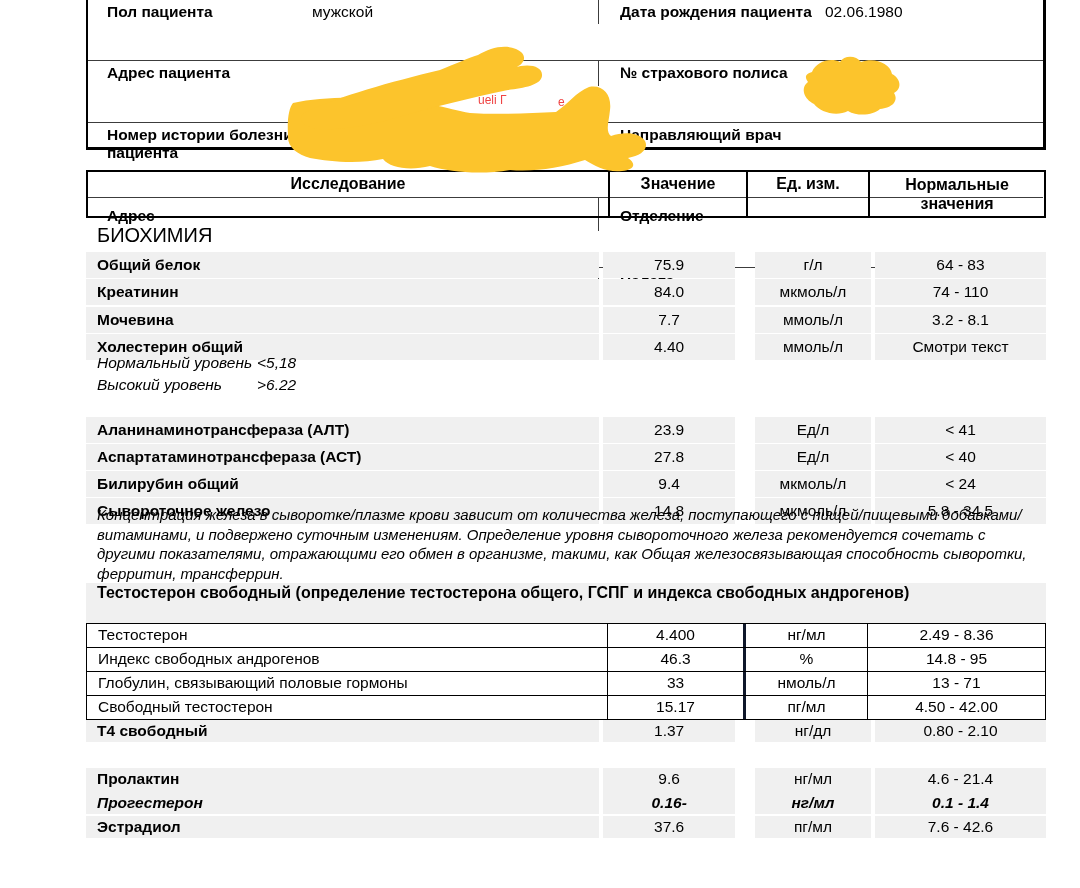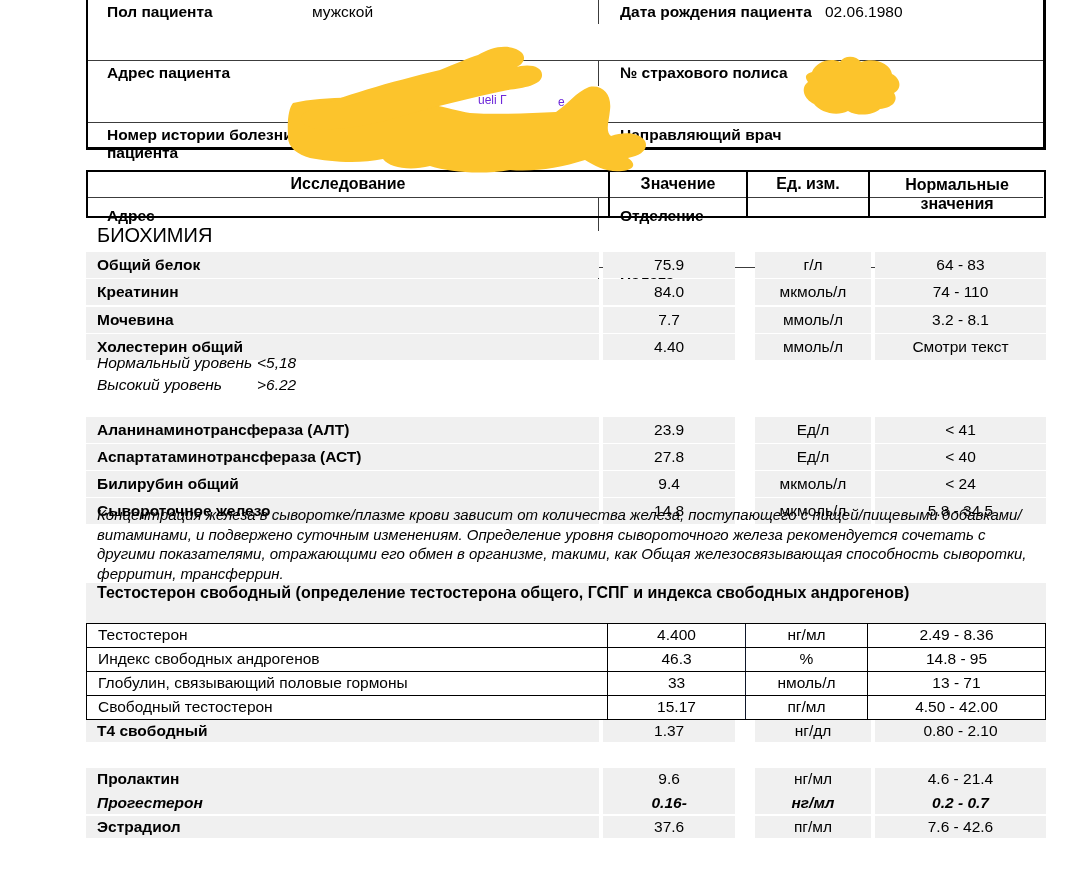--- a/index.html
+++ b/index.html
@@ -71,27 +71,27 @@
     font-style:italic; font-size:15px; line-height:19.5px;
   }
 
   
   .btable {
     position:absolute; left:86px; top:623px; width:960px;
     border:1px solid #000; border-bottom:none;
   }
   .brow { display:flex; border-bottom:1px solid #000; height:24px; line-height:22px; }
   .bc1 { width:521px; border-right:1px solid #000; padding-left:11px; }
-  .bc2 { width:138px; border-right:1px solid #0f172a; text-align:center; }
+  .bc2 { width:138px; border-right:3px solid #0f172a; text-align:center; }
   .bc3 { width:122px; border-right:1px solid #000; text-align:center; }
   .bc4 { flex:1; text-align:center; }
 
   
   .scribble { position:absolute; left:0; top:0; z-index:10; pointer-events:none; }
-  .fragment { position:absolute; z-index:5; font-size:12px; color:#6d28d9; }
+  .fragment { position:absolute; z-index:5; font-size:12px; color:#ef4444; }
   .frag1 { left:478px; top:93px; }
   .frag2 { left:558px; top:95px; }
 </style>
 </head>
 <body>
 
 <div class="page">
 
   <div class="pt">
     <div class="pt-row ptr1">
@@ -261,21 +261,21 @@
   <div class="grow g22" style="top:768px">
     <div class="c c1">Пролактин</div>
     <div class="c c2">9.6</div>
     <div class="c c3">нг/мл</div>
     <div class="c c4">4.6 - 21.4</div>
   </div>
   <div class="grow g22 rowitalic" style="top:792px">
     <div class="c c1">Прогестерон</div>
     <div class="c c2">0.16-</div>
     <div class="c c3">нг/мл</div>
-    <div class="c c4">0.2 - 0.7</div>
+    <div class="c c4">0.1 - 1.4</div>
   </div>
   <div class="grow g22" style="top:816px">
     <div class="c c1">Эстрадиол</div>
     <div class="c c2">37.6</div>
     <div class="c c3">пг/мл</div>
     <div class="c c4">7.6 - 42.6</div>
   </div>
 
   <span class="fragment frag1">ueli Г</span>
   <span class="fragment frag2">е</span>

